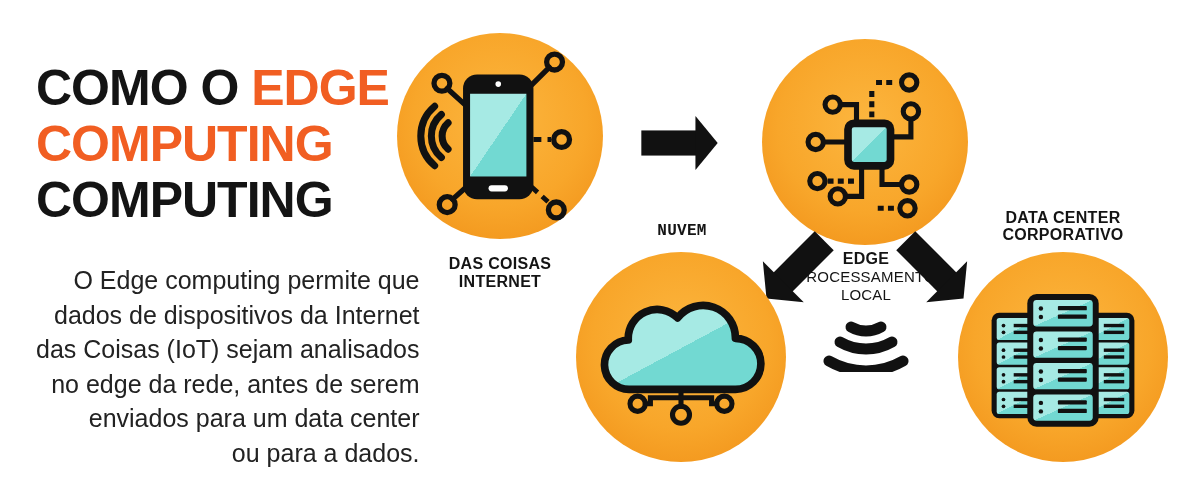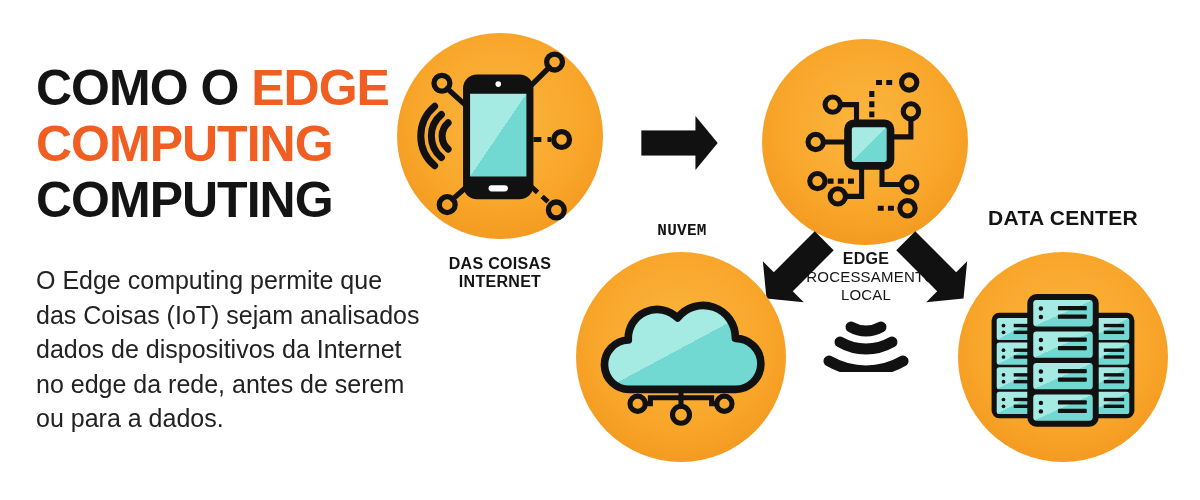--- a/index.html
+++ b/index.html
@@ -7,30 +7,30 @@
     position:relative;width:1168px;height:500px;background:var(--background,#fff);
     font-family:"Liberation Sans", sans-serif;overflow:hidden;
   }
   .abs{position:absolute;}
 
   
   .title{left:36px;top:60px;font-weight:700;font-size:50px;line-height:56px;letter-spacing:-1px;}
   .title .ink{color:var(--ink,#141414);}
   .title .accent{color:var(--accent-orange,#F15E22);}
   .desc{left:36px;top:263px;font-size:25px;line-height:34.5px;color:var(--text,#222);}
-  .desc div{white-space:nowrap;}
+  .desc div{white-space:nowrap;text-align:right;}
 
   .lbl{text-align:center;color:var(--ink,#141414);}
   .lbl-b{font-weight:700;font-size:16px;line-height:18px;letter-spacing:.3px;}
   .lbl-iot{left:410px;top:255px;width:180px;}
   .lbl-nuvem{left:597px;top:222px;width:170px;font-family:Liberation Mono, monospace;}
   .lbl-edge{left:781px;top:250px;width:170px;}
   .edge-title{font-weight:700;font-size:16px;line-height:18px;letter-spacing:.3px;}
   .edge-sub{font-weight:400;font-size:15px;line-height:18px;letter-spacing:.2px;}
-  .lbl-dc{left:973px;top:210px;width:180px;font-size:21px;line-height:16.5px;}
+  .lbl-dc{left:973px;top:210px;width:180px;font-size:16px;line-height:16.5px;}
 
   
   .circle{
     border-radius:50%;
     background:radial-gradient(circle at 50% 42%,
       var(--circle-center,#FCB63F) 0%,
       var(--circle-mid,#F8A62A) 55%,
       var(--circle-edge,#EF8D15) 100%);
   }
   .c-iot{left:397px;top:33px;width:206px;height:206px;}
@@ -67,23 +67,24 @@
   </svg>
 
   <div class="abs title">
     <div><span class="ink">COMO O </span><span class="accent">EDGE</span></div>
     <div class="accent">COMPUTING</div>
     <div class="ink">COMPUTING</div>
   </div>
 
   <div class="abs desc">
     <div>O Edge computing permite que</div>
+    <div>dados de dispositivos da Internet</div>
     <div>das Coisas (IoT) sejam analisados</div>
-    <div>dados de dispositivos da Internet</div>
     <div>no edge da rede, antes de serem</div>
+    <div>enviados para um data center</div>
     <div>ou para a dados.</div>
   </div>
 
   <div class="abs circle c-iot"></div>
   <svg class="abs" style="left:412px;top:48px" width="176" height="176" viewBox="0 0 200 200">
 
     <line class="ln" x1="40" y1="46" x2="62" y2="66"></line>
     <line class="ln" x1="46" y1="172" x2="64" y2="156"></line>
     <line class="ln" x1="156" y1="22" x2="134" y2="44"></line>
     <line class="ln-d" x1="138" y1="104" x2="158" y2="104"></line>
@@ -170,20 +171,21 @@
     <path class="ln" d="M 100 148 H 136 V 155 H 142"></path>
     <circle class="node" cx="100" cy="168" r="10"></circle>
     <circle class="node" cx="49" cy="155" r="9"></circle>
     <circle class="node" cx="151" cy="155" r="9"></circle>
 
     <path class="teal" d="M 164 138 A 30 30 0 0 0 164 78 A 38 38 0 0 0 96 54 A 34 34 0 0 0 38 80 A 29 29 0 0 0 40 138 Z" stroke="#111" stroke-width="9" stroke-linejoin="round"></path>
   </svg>
 
   <div class="abs lbl lbl-b lbl-dc">
     <div>DATA CENTER</div>
+    <div>CORPORATIVO</div>
   </div>
   <div class="abs circle c-dc"></div>
   <svg class="abs" style="left:978px;top:272px" width="170" height="170" viewBox="0 0 200 200">
 
     <rect class="blk" x="16" y="48" width="62" height="124" rx="9"></rect>
     <g>
       <rect class="teal" x="22" y="54" width="50" height="26" rx="3"></rect>
       <rect class="teal" x="22" y="83" width="50" height="26" rx="3"></rect>
       <rect class="teal" x="22" y="112" width="50" height="26" rx="3"></rect>
       <rect class="teal" x="22" y="141" width="50" height="26" rx="3"></rect>

